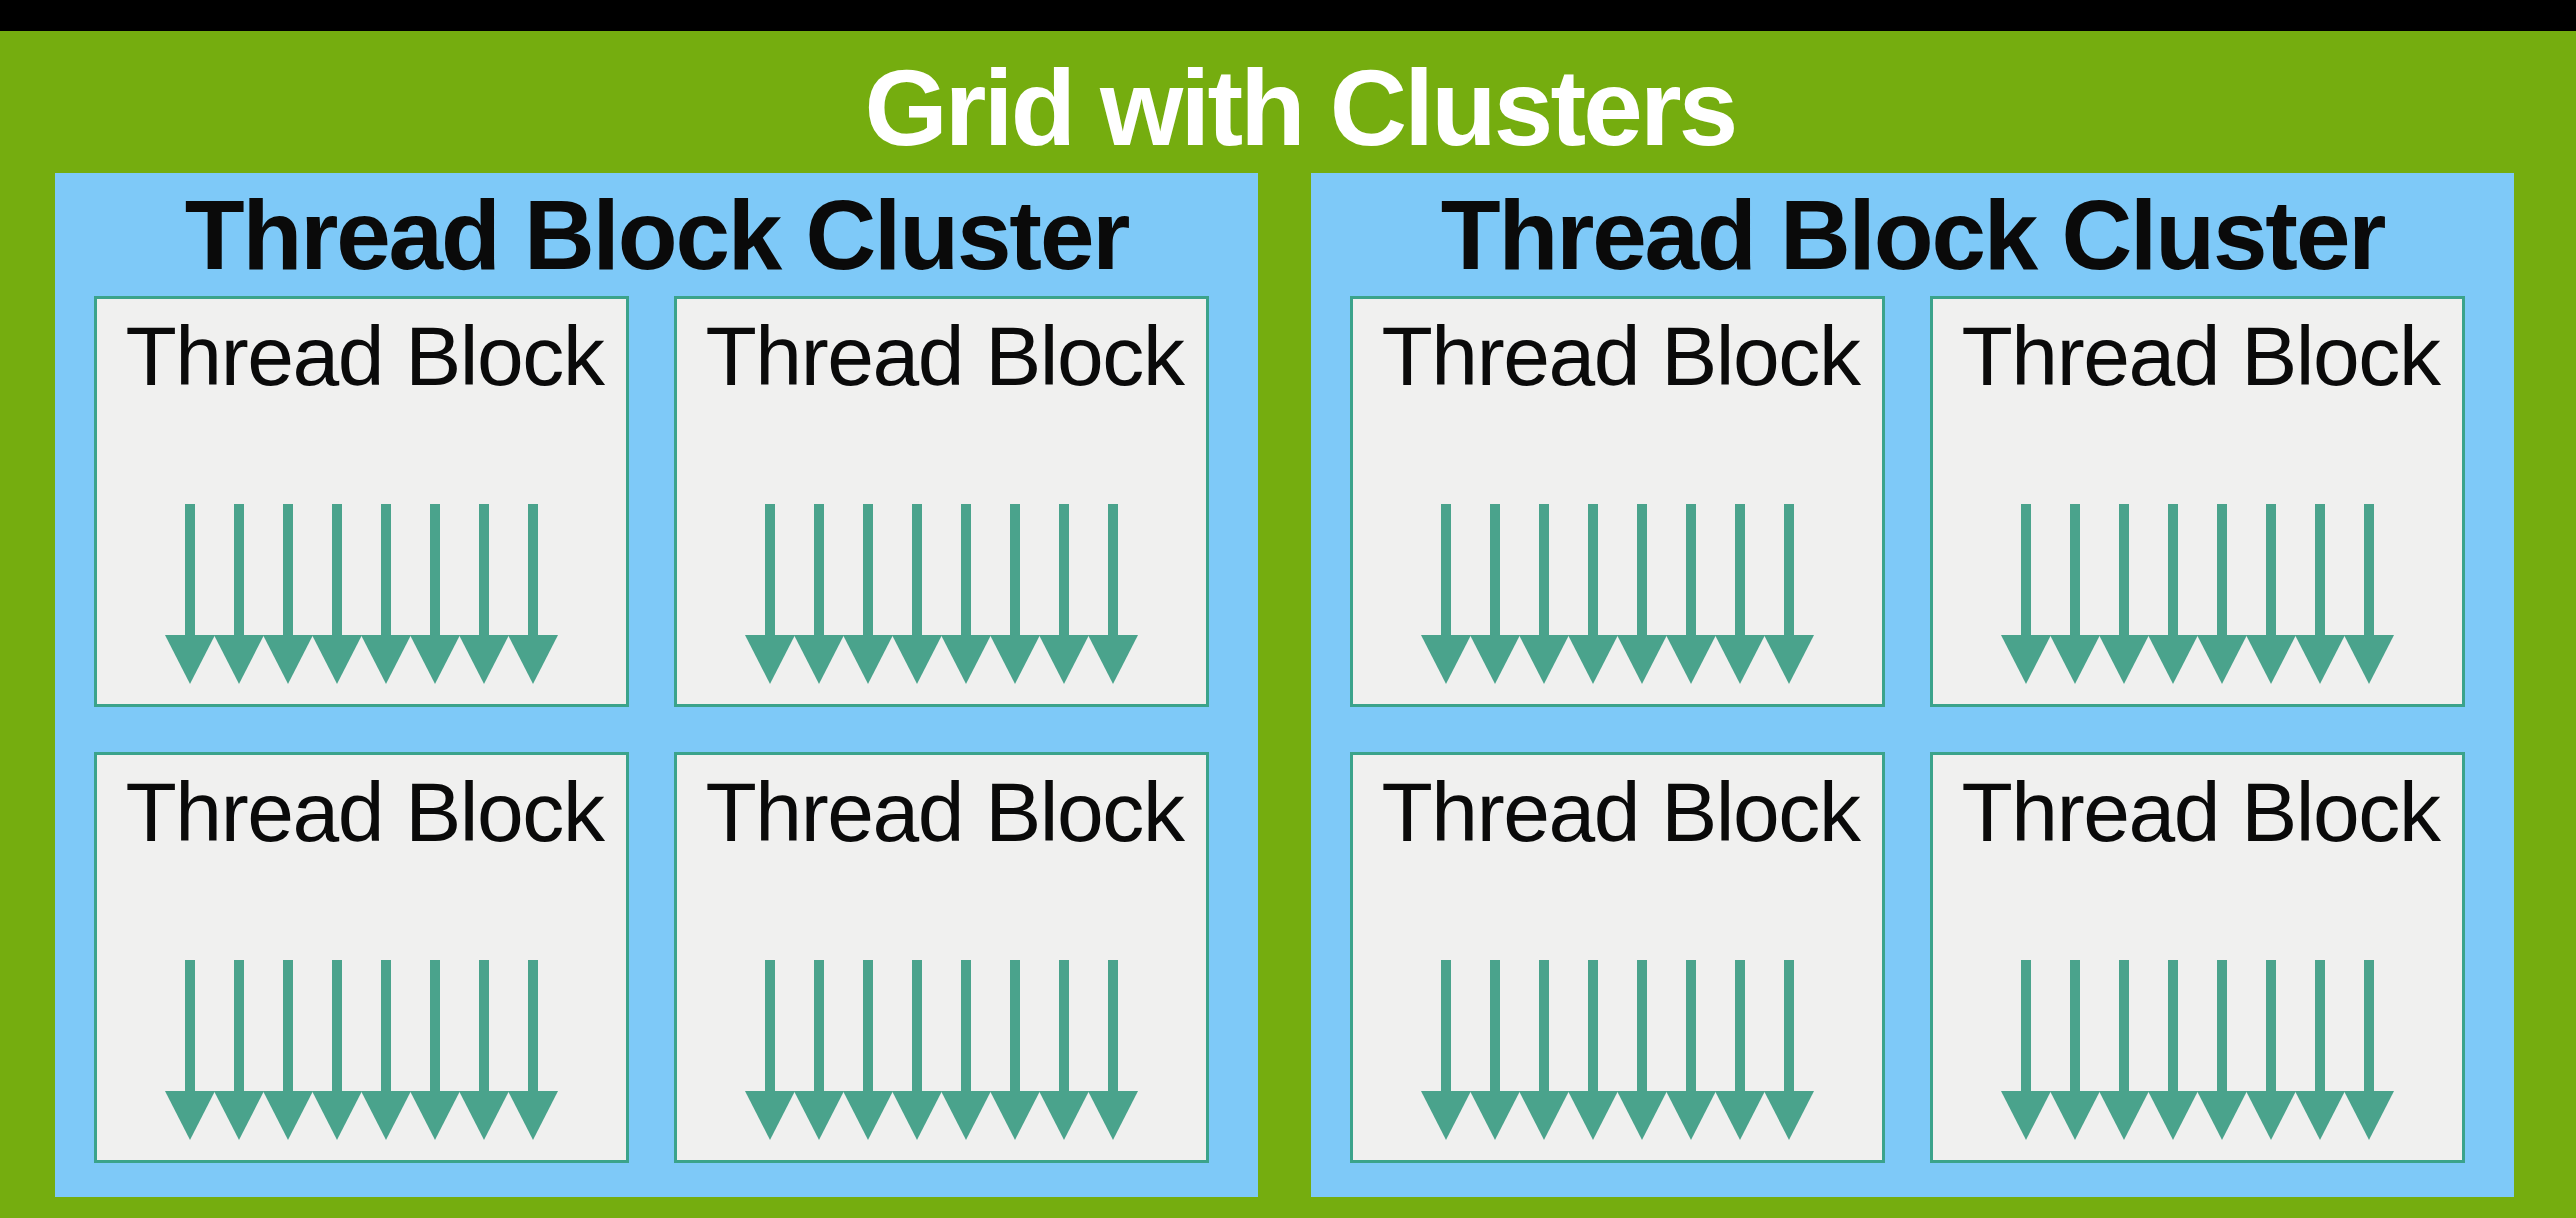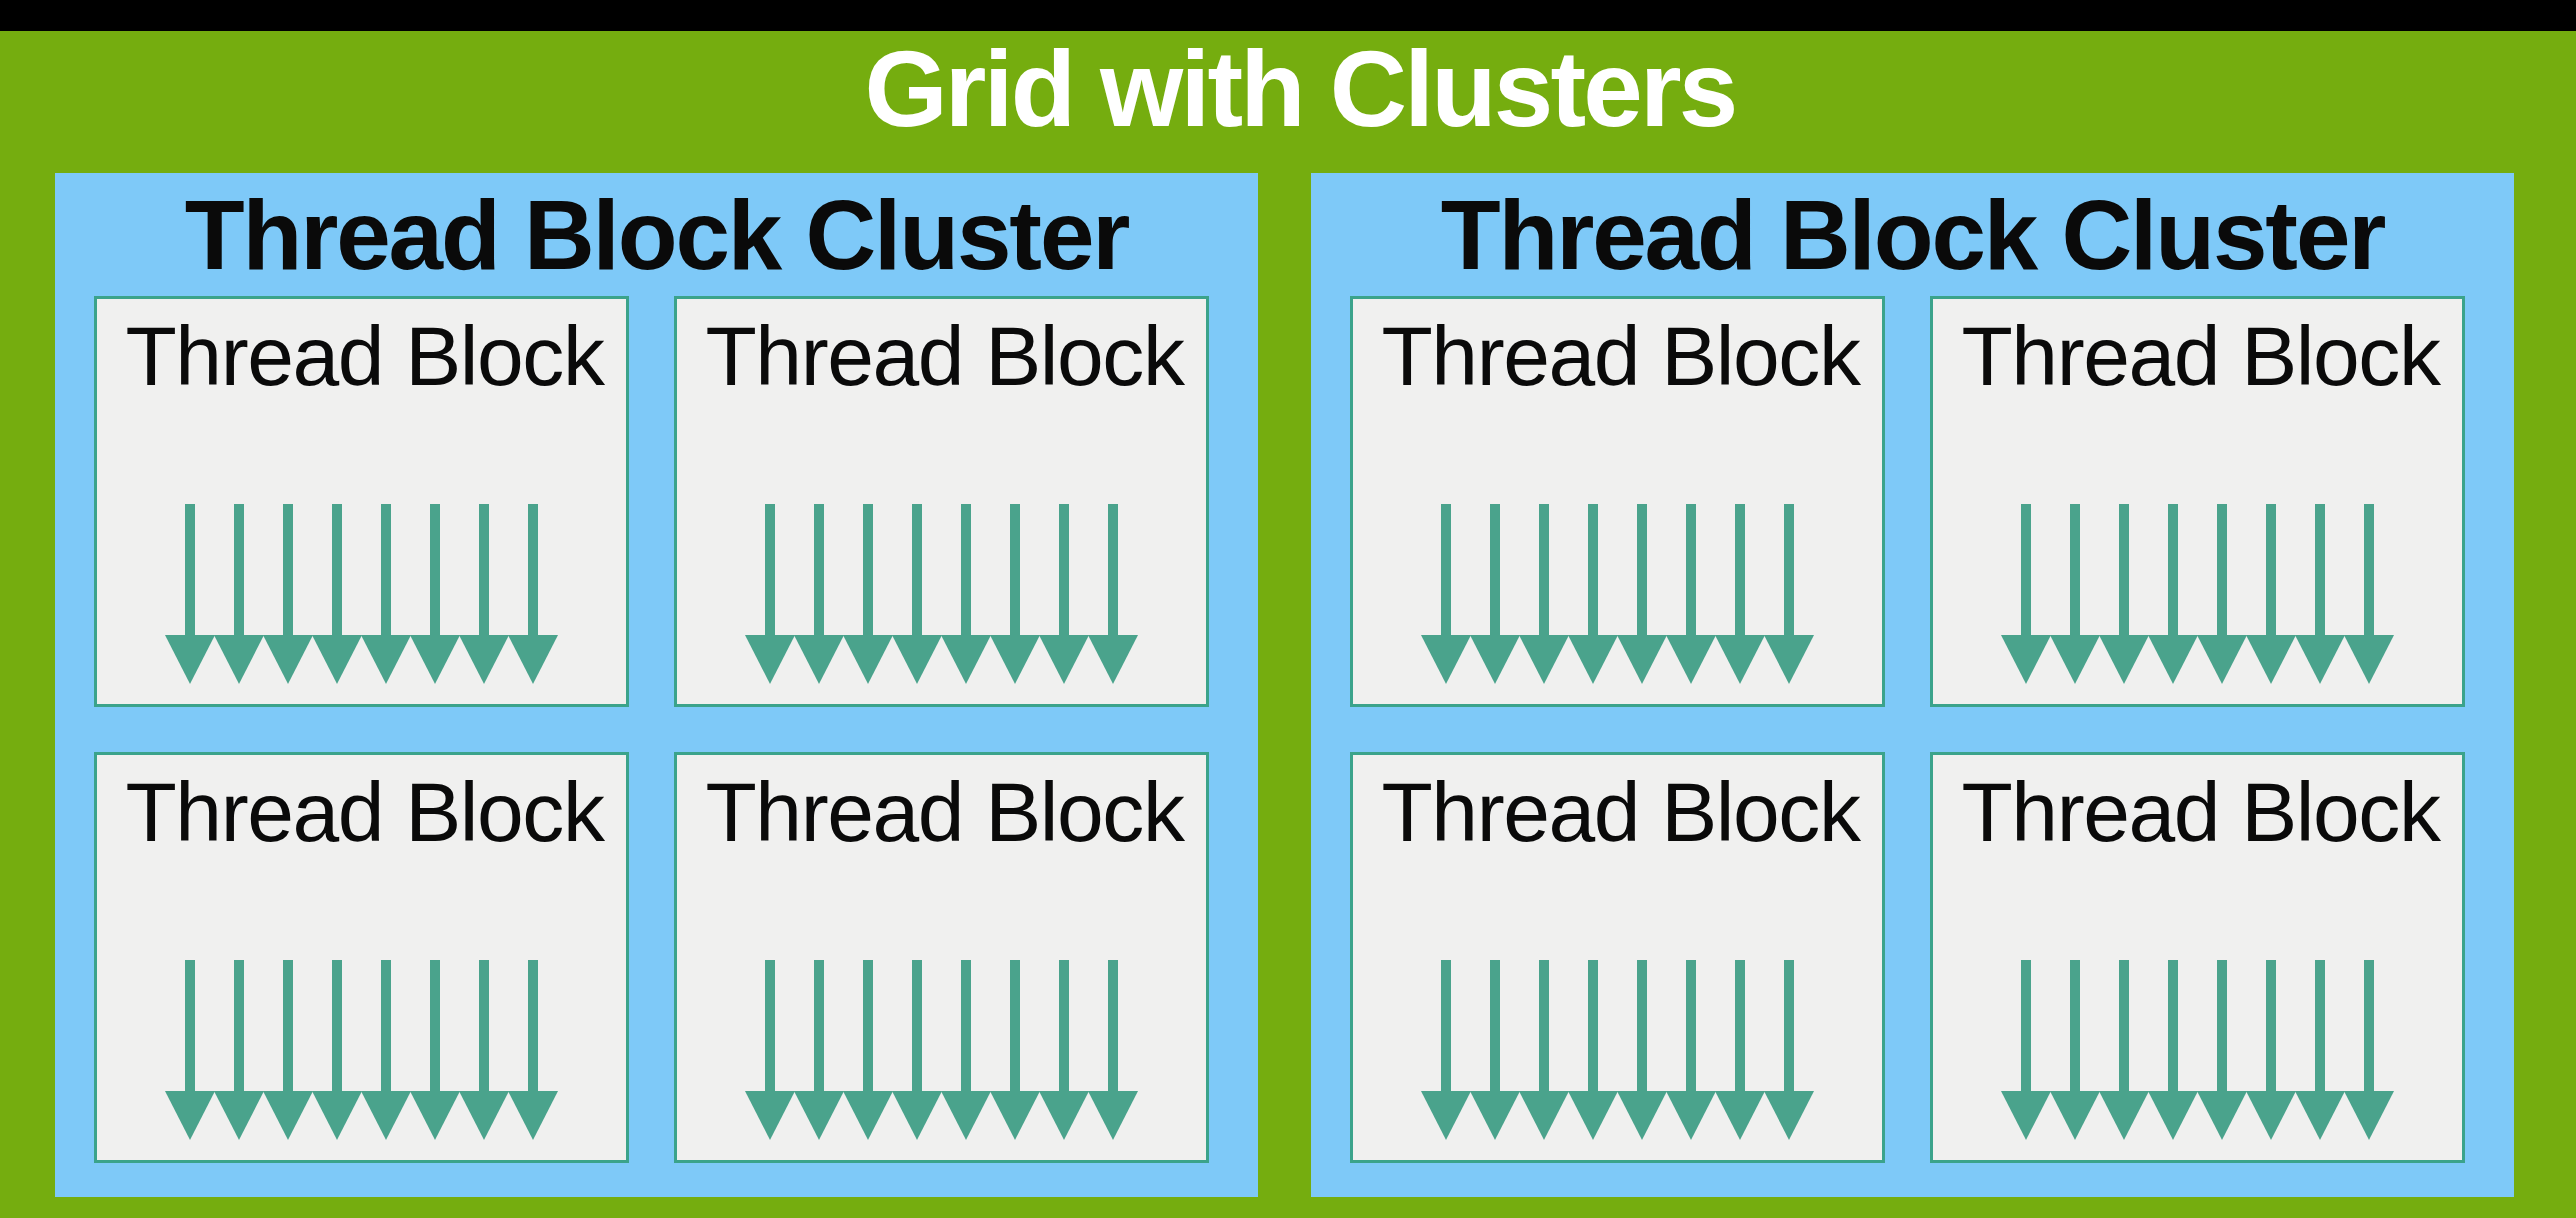--- a/index.html
+++ b/index.html
@@ -17,21 +17,21 @@
   body{
     width:2576px;height:1218px;position:relative;overflow:hidden;
     background:var(--bg-green);
     font-family:"Liberation Sans", sans-serif;
   }
   .top-bar{
     position:absolute;top:0;left:0;width:2576px;height:31px;
     background:var(--bar-black);
   }
   .main-title{
-    position:absolute;top:15px;left:0;width:2576px;height:148px;
+    position:absolute;top:34px;left:0;width:2576px;height:148px;
     display:flex;align-items:center;justify-content:center;
     color:var(--title-white);font-size:107px;font-weight:bold;letter-spacing:-2.8px;padding-left:24px;
   }
   .cluster{
     position:absolute;top:173px;width:1203px;height:1024px;
     background:var(--cluster-blue);
   }
   .cluster-left{left:55px;}
   .cluster-right{left:1311px;}
   .cluster-title{

